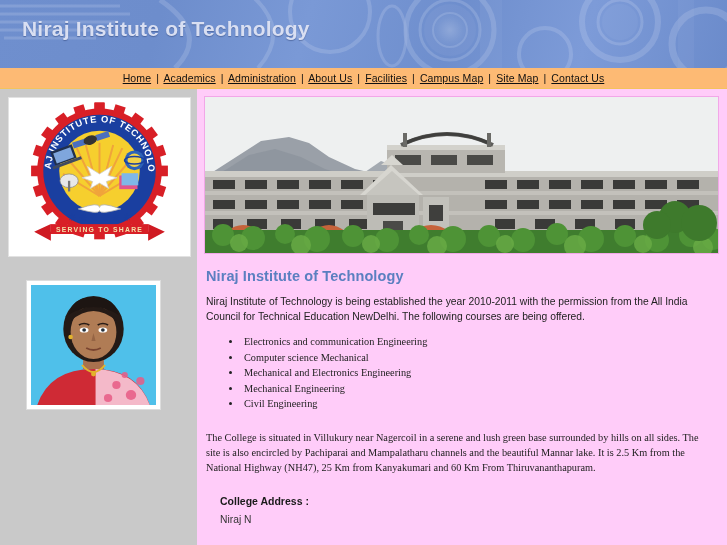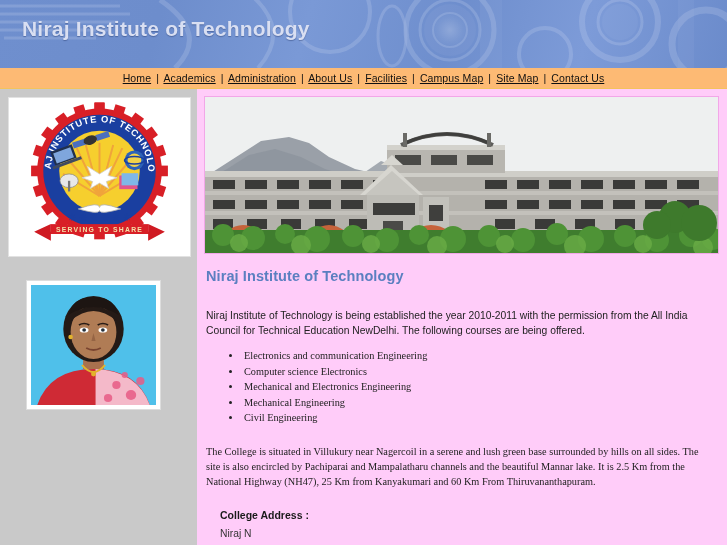--- a/index.html
+++ b/index.html
@@ -81,21 +81,21 @@
     overflow: hidden;
     position: relative;
   }
   .main-heading {
     margin: 14px 0 0 2px;
     font-size: 14.5px; font-weight: bold;
     color: #5b7fc0;
     letter-spacing: .1px;
   }
   .para {
-    margin: 24px 0 0 2px;
+    margin: 10px 0 0 2px;
     width: 505px;
     font-size: 10.3px; line-height: 15px;
     color: #222;
   }
   .course-list {
     margin: 10px 0 0 38px;
     font-size: 10.3px; line-height: 15.5px;
     color: #222;
     font-family: Liberation Serif, serif;
   }
@@ -441,21 +441,21 @@
           </g>
         </svg>
       </div>
 
       <div class="main-heading">Niraj Institute of Technology</div>
 
       <p class="para">Niraj Institute of Technology is being established the year 2010-2011 with the permission from the All India Council for Technical Education NewDelhi. The following courses are being offered.</p>
 
       <ul class="course-list">
         <li>Electronics and communication Engineering</li>
-        <li>Computer science Electronics</li>
+        <li>Computer science Mechanical</li>
         <li>Mechanical and Electronics Engineering</li>
         <li>Mechanical Engineering</li>
         <li>Civil Engineering</li>
       </ul>
 
       <p class="para para2">The College is situated in Villukury near Nagercoil in a serene and lush green base surrounded by hills on all sides. The site is also encircled by Pachiparai and Mampalatharu channels and the beautiful Mannar lake. It is 2.5 Km from the National Highway (NH47), 25 Km from Kanyakumari and 60 Km From Thiruvananthapuram.</p>
 
       <div class="addr-row">
         <div class="addr-col-a">
           <div>College Address :</div>

